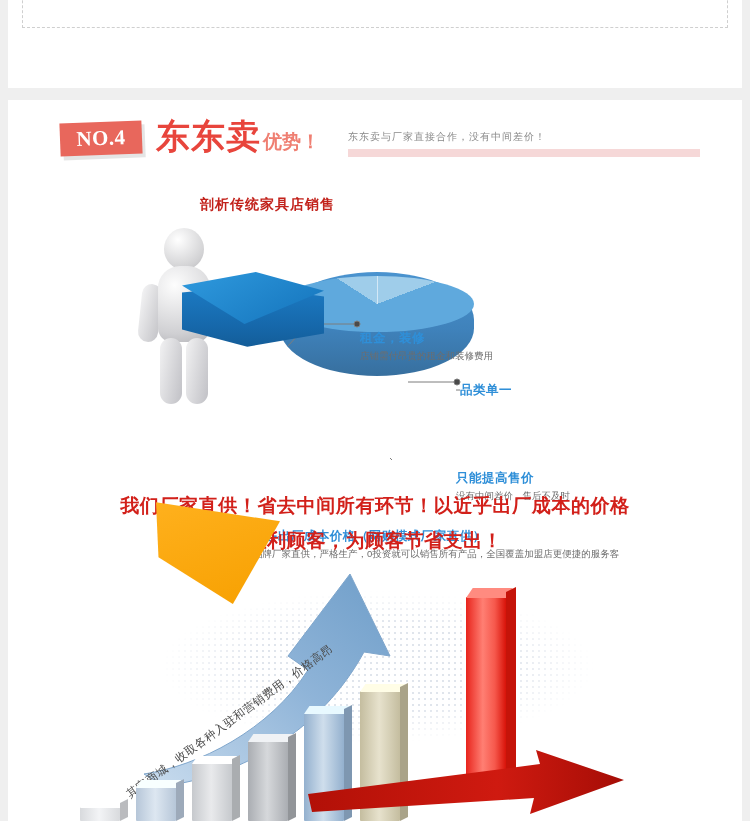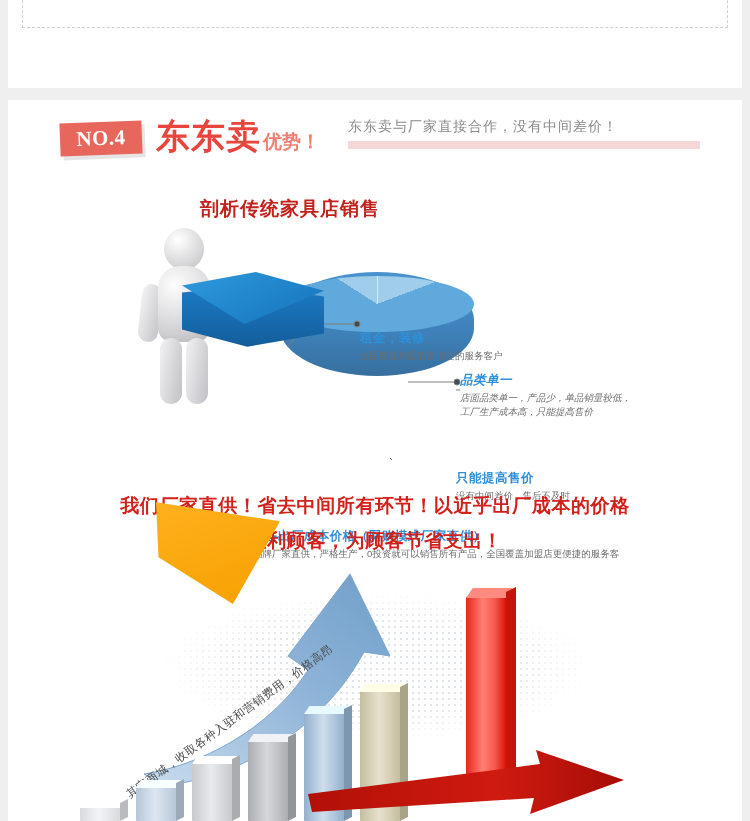--- a/index.html
+++ b/index.html
@@ -48,27 +48,27 @@
     color: #fff; font-family: "Liberation Serif", serif;
     font-size: 21px; font-weight: bold; letter-spacing: .5px;
   }
   .brand {
     position: absolute; left: 96px; top: 0;
     display: flex; align-items: baseline;
   }
   .brand .big { color: #e8453c; font-size: 34px; font-weight: bold; letter-spacing: 1px; text-align: right; }
   .brand .small { color: #ef7f72; font-size: 19px; font-weight: bold; margin-left: 2px; }
   .subhead { position: absolute; left: 288px; top: 4px; width: 360px; }
-  .subhead .txt { color: #8a8a8a; font-size: 14px; letter-spacing: 1px; white-space: nowrap; }
+  .subhead .txt { color: #8a8a8a; font-size: 10px; letter-spacing: 1px; white-space: nowrap; margin-top: 12px; }
   .subhead .rule { margin-top: 5px; width: 352px; height: 8px; background: #f6d8d8; }
 
   
   .pie-title {
     position: absolute; left: 192px; top: 96px;
-    color: #c2221b; font-size: 19px; font-weight: bold; letter-spacing: 1px;
+    color: #c2221b; font-size: 14px; font-weight: bold; letter-spacing: 1px;
   }
   .pie-stage { position: absolute; left: 0; top: 120px; width: 630px; height: 240px; }
 
   
   .man { position: absolute; left: 130px; top: 8px; width: 96px; height: 180px; }
   .man .head {
     position: absolute; left: 26px; top: 0; width: 40px; height: 42px;
     border-radius: 50%;
     background: radial-gradient(circle at 35% 28%, #ffffff, #d2d2d4 70%, #b4b4b8);
   }
@@ -137,21 +137,21 @@
   }
 
   
   .lead { position: absolute; stroke: #7d7d7d; fill: none; stroke-width: 1; }
   .dot-end { fill: #4a4a4a; }
   .callout { position: absolute; }
   .callout .ttl { color: #2f8fd8; font-size: 12.5px; font-weight: bold; letter-spacing: .5px; }
   .callout .dsc { color: #6d6d6d; font-size: 9.5px; line-height: 1.45; margin-top: 2px; }
 
   .co-rent { left: 352px; top: 110px; }
-  .co-cat  { left: 452px; top: 152px; font-style: italic; }
+  .co-cat  { left: 452px; top: 162px; }
   .co-svc  { left: 448px; top: 250px; }
   .co-cost { left: 226px; top: 308px; }
   .co-cost .ttl { font-size: 12.5px; }
   .co-cost .dsc { font-size: 9.5px; }
 
   
   .slogan {
     position: absolute; left: 0; top: 393px; width: 734px; text-align: center;
   }
   .slogan .l1, .slogan .l2 {
@@ -277,27 +277,25 @@
         <polyline points="382,238 402,258 444,258"></polyline>
         <circle class="dot-end" cx="445" cy="258" r="3"></circle>
         <polyline points="212,300 246,330 276,330"></polyline>
         <circle class="dot-end" cx="277" cy="330" r="3"></circle>
       </svg>
 
       <div class="wedge-orange"></div>
 
       <div class="callout co-rent">
         <div class="ttl">租金，装修</div>
-        <div class="dsc">全国覆盖加盟店更便捷的服务客户</div>
+        <div class="dsc">店铺需付昂贵的租金和装修费用</div>
       </div>
 
       <div class="callout co-cat">
         <div class="ttl">品类单一</div>
-        <div class="dsc" style="white-space:pre-line;">店面品类单一，产品少，单品销量较低，
-工厂生产成本高，只能提高售价</div>
       </div>
 
       <div class="callout co-svc">
         <div class="ttl">只能提高售价</div>
         <div class="dsc">没有中间差价，售后不及时</div>
       </div>
 
       <div class="callout co-cost">
         <div class="ttl">东东卖-出厂成本价格（网购模式厂家直供）</div>
         <div class="dsc">一线品牌厂家直供，严格生产，0投资就可以销售所有产品，全国覆盖加盟店更便捷的服务客户！</div>

